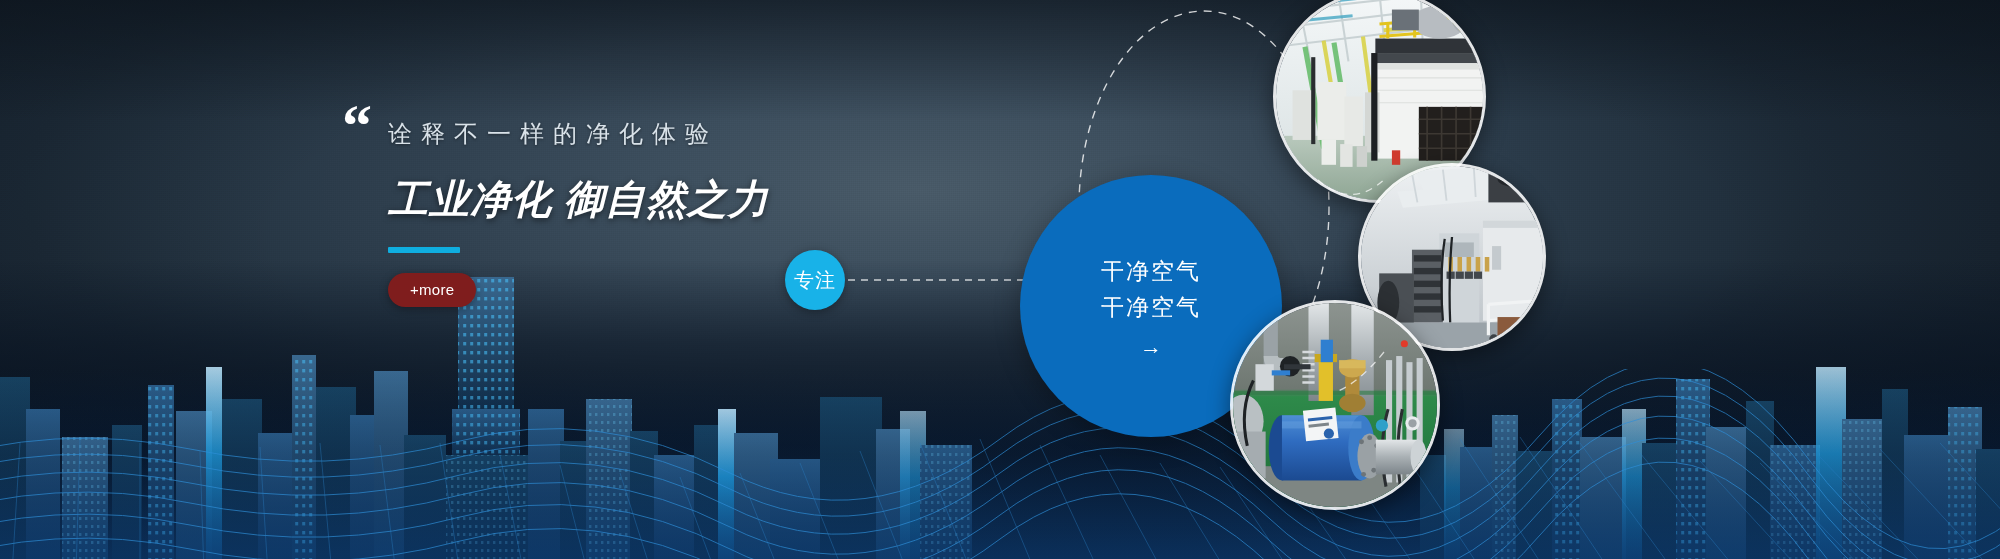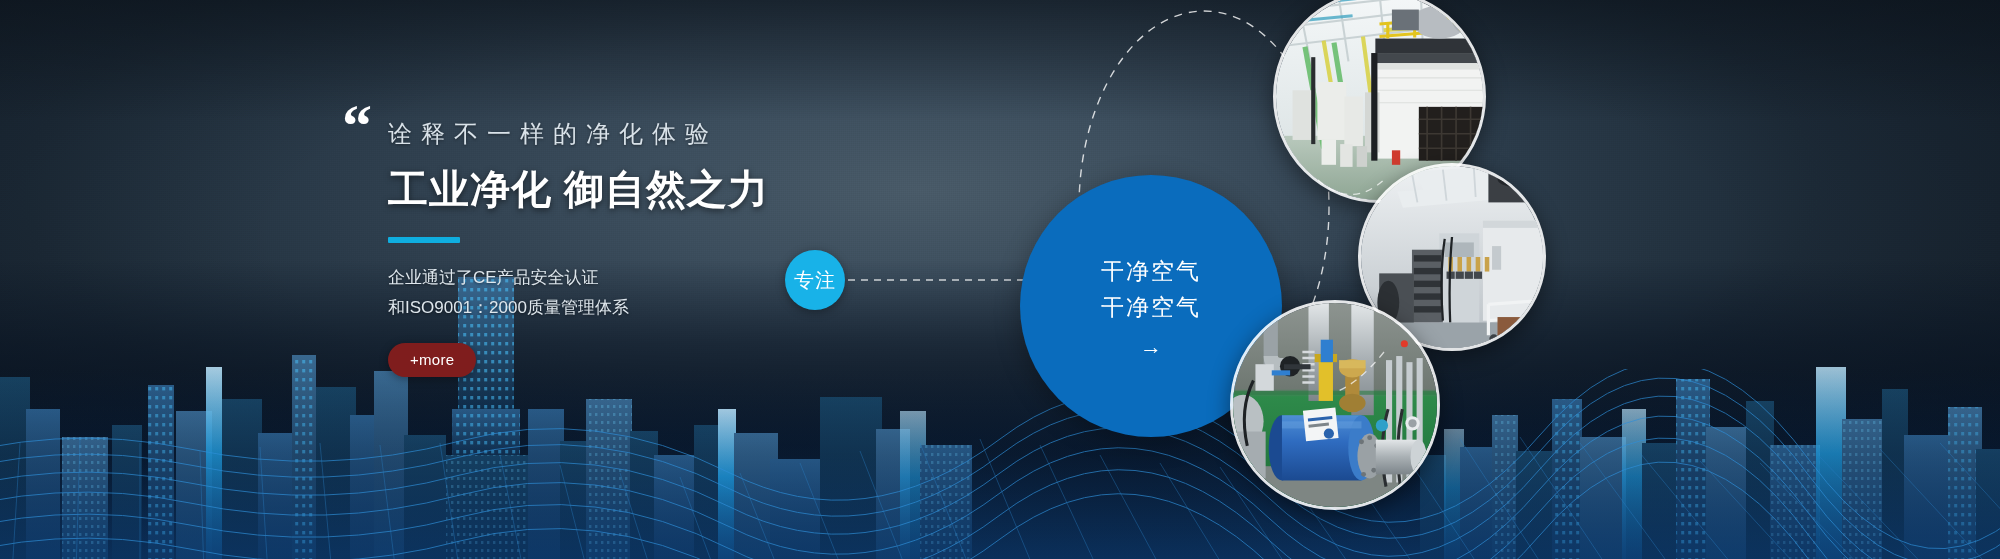--- a/index.html
+++ b/index.html
@@ -63,23 +63,24 @@
     position:absolute; left:-46px; top:-22px;
     font-family:"Liberation Serif","DejaVu Serif",serif;
     font-size:60px; font-weight:700; color:#ffffff; line-height:1;
     letter-spacing:-2px;
   }
   .subtitle{
     font-size:24px; color:#d9e2e9; letter-spacing:9px; font-weight:400;
     white-space:nowrap; text-shadow:0 1px 3px rgba(0,0,0,.45);
   }
   .headline{
-    margin-top:12px;
+    margin-top:22px;
     font-size:40px; font-weight:700; color:#ffffff; letter-spacing:1px;
     white-space:nowrap;
+    font-style:italic;
     text-shadow:0 2px 6px rgba(0,0,0,.55);
   }
   .accent-rule{
     margin-top:20px;
     width:72px; height:6px; background:#0faee0; border-radius:1px;
   }
   .desc{
     margin-top:20px; font-size:17px; color:#dfe7ed; line-height:1.75;
     text-shadow:0 1px 3px rgba(0,0,0,.5);
   }
@@ -305,24 +306,20 @@
   <div class="copy">
 
     <span class="quote-mark">“</span>
 
     <div class="subtitle">诠释不一样的净化体验</div>
 
     <div class="headline">工业净化 御自然之力</div>
 
     <div class="accent-rule"></div>
 
-    <div class="desc">
-      <div>企业通过了CE产品安全认证</div>
-      <div>和ISO9001：2000质量管理体系</div>
-    </div>
 
     <button class="more-btn">+more</button>
   </div>
 
   <svg class="connector" viewBox="0 0 2000 559">
     <line x1="848" y1="280" x2="1028" y2="280" stroke="#ffffff" stroke-width="1.4" stroke-dasharray="7 6" opacity=".75"></line>
   </svg>
 
   <div class="focus-circle">
     <span>专注</span>

